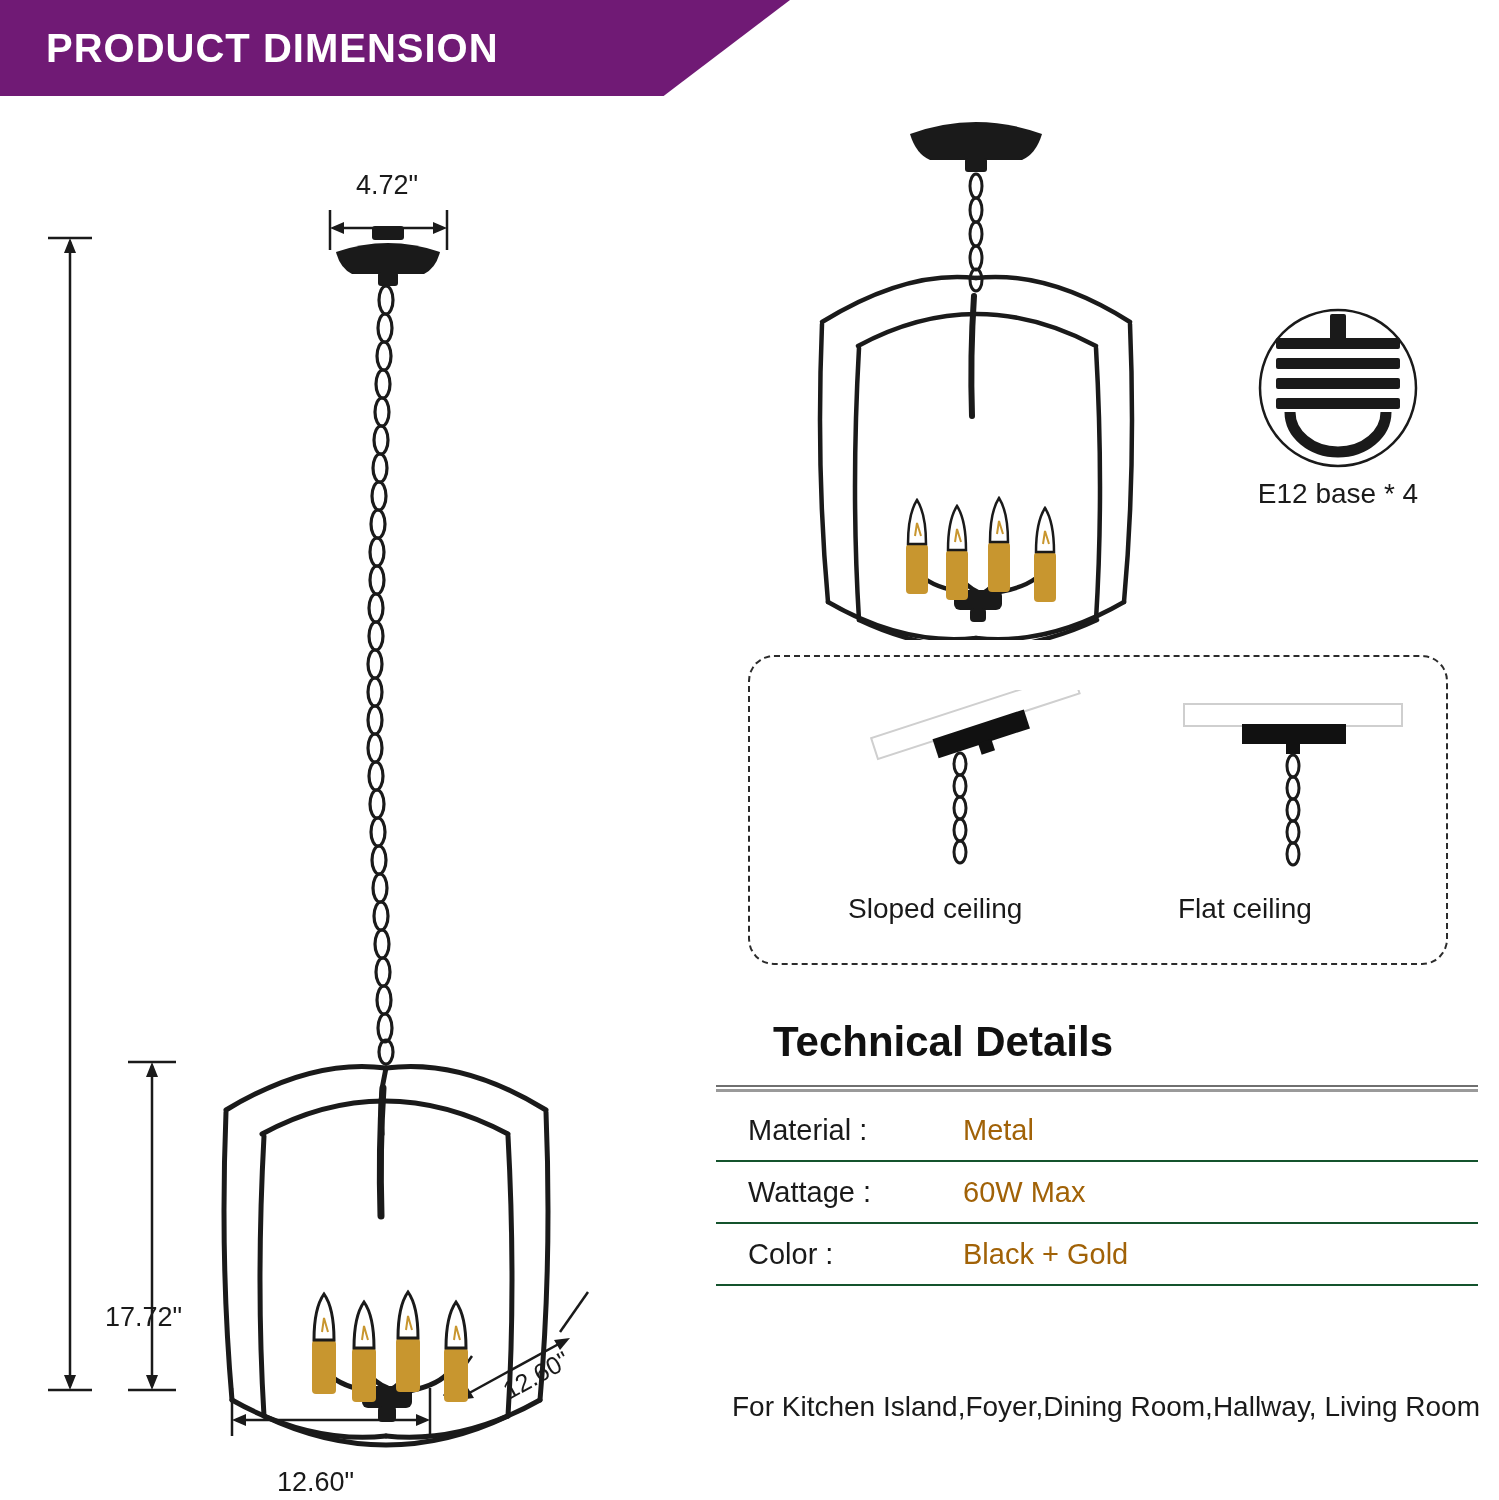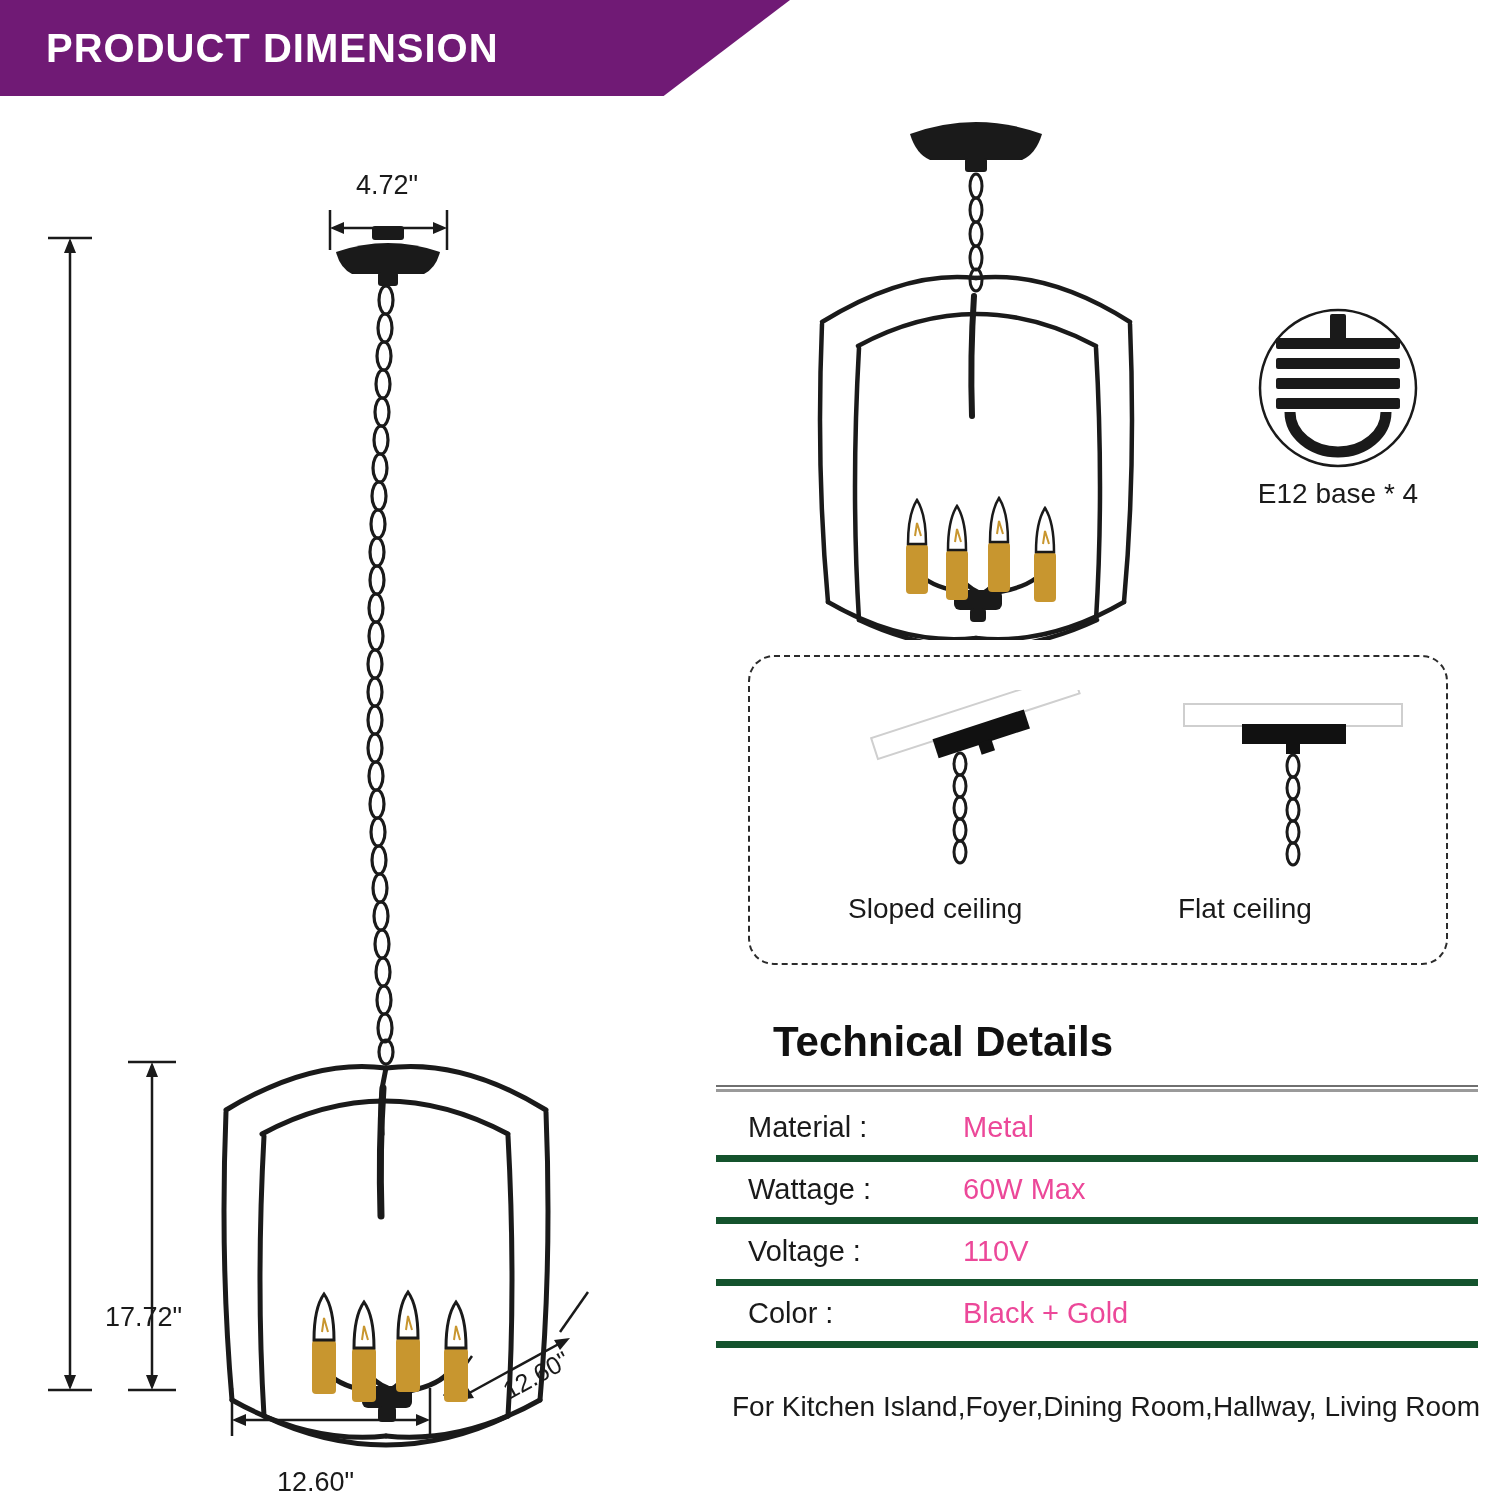--- a/index.html
+++ b/index.html
@@ -113,34 +113,34 @@
   .tech-table {
     position: absolute;
     left: 716px;
     top: 1100px;
     width: 762px;
   }
   .tech-row {
     display: flex;
     align-items: center;
     height: 62px;
-    border-bottom: 7px solid #14532d;
+    border-bottom: 2px solid #14532d;
     padding-left: 32px;
     box-sizing: border-box;
   }
   .tech-row:first-child { border-top: none; }
   .tech-key {
     font-size: 29px;
     width: 215px;
     color: #1a1a1a;
     white-space: nowrap;
   }
   .tech-val {
     font-size: 29px;
-    color: #ec4899;
+    color: #a16207;
     white-space: nowrap;
   }
   .tech-note {
     position: absolute;
     left: 716px;
     top: 1385px;
     width: 768px;
     font-size: 28px;
     line-height: 1.55;
     color: #1a1a1a;
@@ -407,22 +407,18 @@
 <div class="tech-table">
   <div class="tech-row">
     <div class="tech-key">Material :</div>
     <div class="tech-val">Metal</div>
   </div>
   <div class="tech-row">
     <div class="tech-key">Wattage :</div>
     <div class="tech-val">60W Max</div>
   </div>
   <div class="tech-row">
-    <div class="tech-key">Voltage :</div>
-    <div class="tech-val">110V</div>
-  </div>
-  <div class="tech-row">
     <div class="tech-key">Color :</div>
     <div class="tech-val">Black + Gold</div>
   </div>
 </div>
 
 <div class="tech-note">For Kitchen Island,Foyer,Dining Room,Hallway, Living Room</div>
 
 </body></html>

